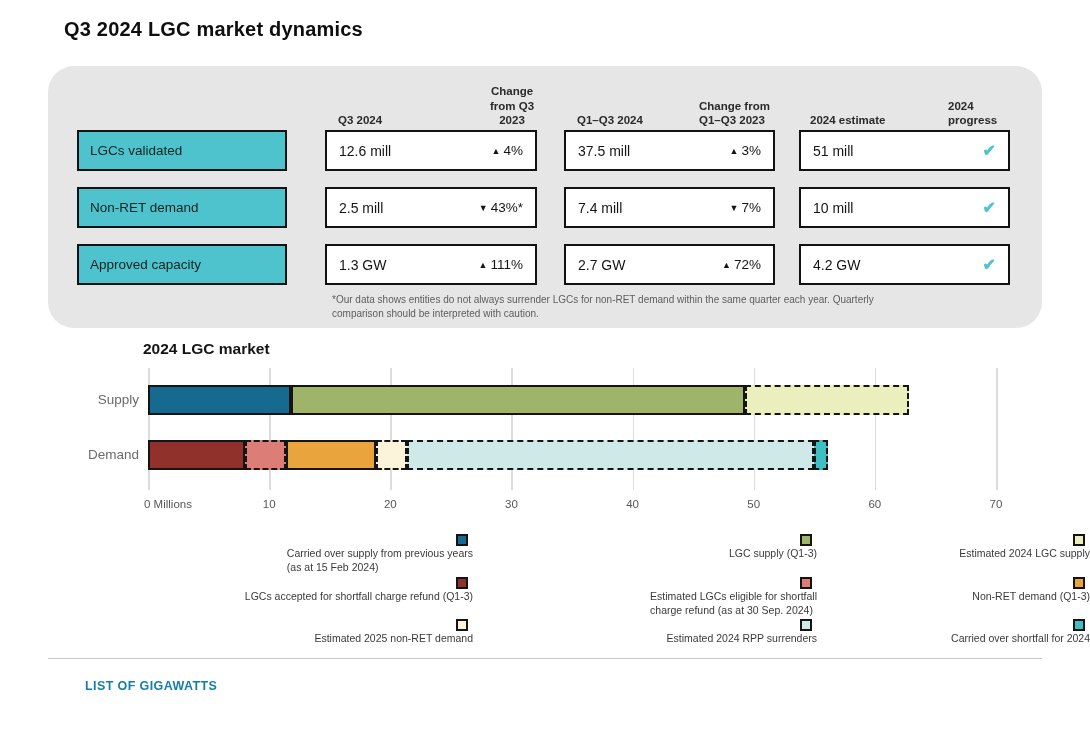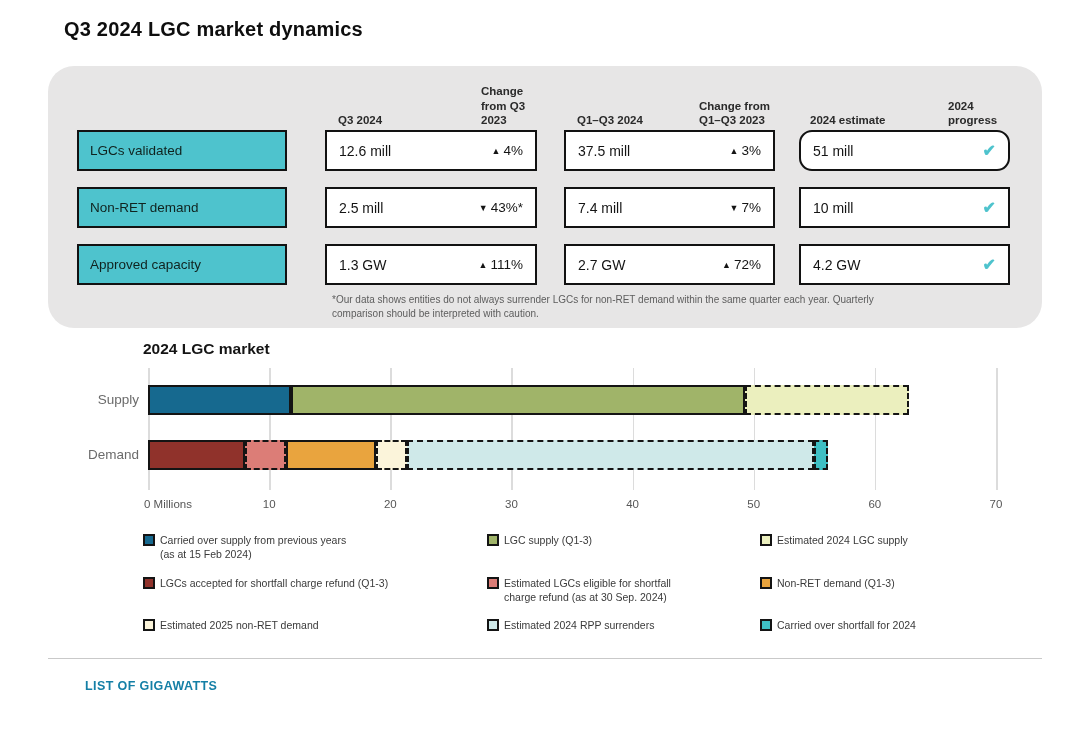--- a/index.html
+++ b/index.html
@@ -19,21 +19,21 @@
   .footnote { position:absolute; left:284px; top:227px; width:575px; font-size:10px; line-height:1.4; color:#5d5d5d; }
 
   .chart-title { position:absolute; left:143px; top:340px; font-size:15.5px; font-weight:800; color:#141414; }
   .gridline { position:absolute; top:368px; height:122px; width:1.5px; background:#dcdcdc; }
   .row-label { position:absolute; width:95px; text-align:right; font-size:13.5px; color:#6b6b6b; }
   .bar-seg { position:absolute; height:30px; }
   .bar-seg.solid { border:2.4px solid #141414; }
   .bar-seg.dashed { border:2.6px dashed #141414; }
   .tick-label { position:absolute; top:498px; font-size:11.5px; color:#565656; white-space:nowrap; }
 
-  .legend-item { position:absolute; display:flex; align-items:flex-start; }
+  .legend-item { position:absolute; display:flex; align-items:flex-end;flex-direction:column; }
   .swatch { width:12px; height:12px; flex:0 0 12px; margin-right:5px; margin-top:1px; }
   .swatch.solid { border:2px solid #141414; }
   .swatch.dashed { border:2px dashed #141414; }
   .legend-text { font-size:10.5px; color:#3a3a3a; line-height:1.35; }
 
   .divider { position:absolute; left:48px; top:658px; width:994px; height:1px; background:#c9c9c9; }
 
   .acr-heading { position:absolute; left:85px; top:679px; font-size:12.5px; font-weight:700; color:#147fa6; letter-spacing:.4px; }
   .acr-col { position:absolute; top:675px; }
   .acr-row { display:flex; margin-bottom:6px; }
@@ -44,36 +44,36 @@
 </style>
 </head>
 <body>
 
 <div class="page">
 
   <h1 class="page-title">Q3 2024 LGC market dynamics</h1>
 
   <div class="panel">
     <div class="col-head" style="left:290px; bottom:200px; width:70px;">Q3 2024</div>
-    <div class="col-head" style="left:433px; bottom:200px; width:62px;">Change from Q3 2023</div>
+    <div class="col-head" style="left:433px; bottom:200px; width:62px;text-align:center;">Change from Q3 2023</div>
     <div class="col-head" style="left:529px; bottom:200px; width:85px;">Q1–Q3 2024</div>
     <div class="col-head" style="left:651px; bottom:200px; width:80px;">Change from Q1–Q3 2023</div>
     <div class="col-head" style="left:762px; bottom:200px; width:100px;">2024 estimate</div>
     <div class="col-head" style="left:900px; bottom:200px; width:60px;">2024 progress</div>
     <div id="table-rows">
         <div class="t-row-label" style="left: 29px; top: 64px;">LGCs validated</div>
         <div class="t-box" style="left: 277px; top: 64px; width: 212px;">
           <div>12.6 mill</div>
           <div class="t-change"><span class="tri">▲</span>4%</div>
         </div>
         <div class="t-box" style="left: 516px; top: 64px; width: 211px;">
           <div>37.5 mill</div>
           <div class="t-change"><span class="tri">▲</span>3%</div>
         </div>
-        <div class="t-box" style="left: 751px; top: 64px; width: 211px; border-radius: 13px;">
+        <div class="t-box" style="left: 751px; top: 64px; width: 211px;">
           <div>51 mill</div>
           <div class="t-check">✔</div>
         </div>
         <div class="t-row-label" style="left: 29px; top: 121px;">Non-RET demand</div>
         <div class="t-box" style="left: 277px; top: 121px; width: 212px;">
           <div>2.5 mill</div>
           <div class="t-change"><span class="tri">▼</span>43%*</div>
         </div>
         <div class="t-box" style="left: 516px; top: 121px; width: 211px;">
           <div>7.4 mill</div>

